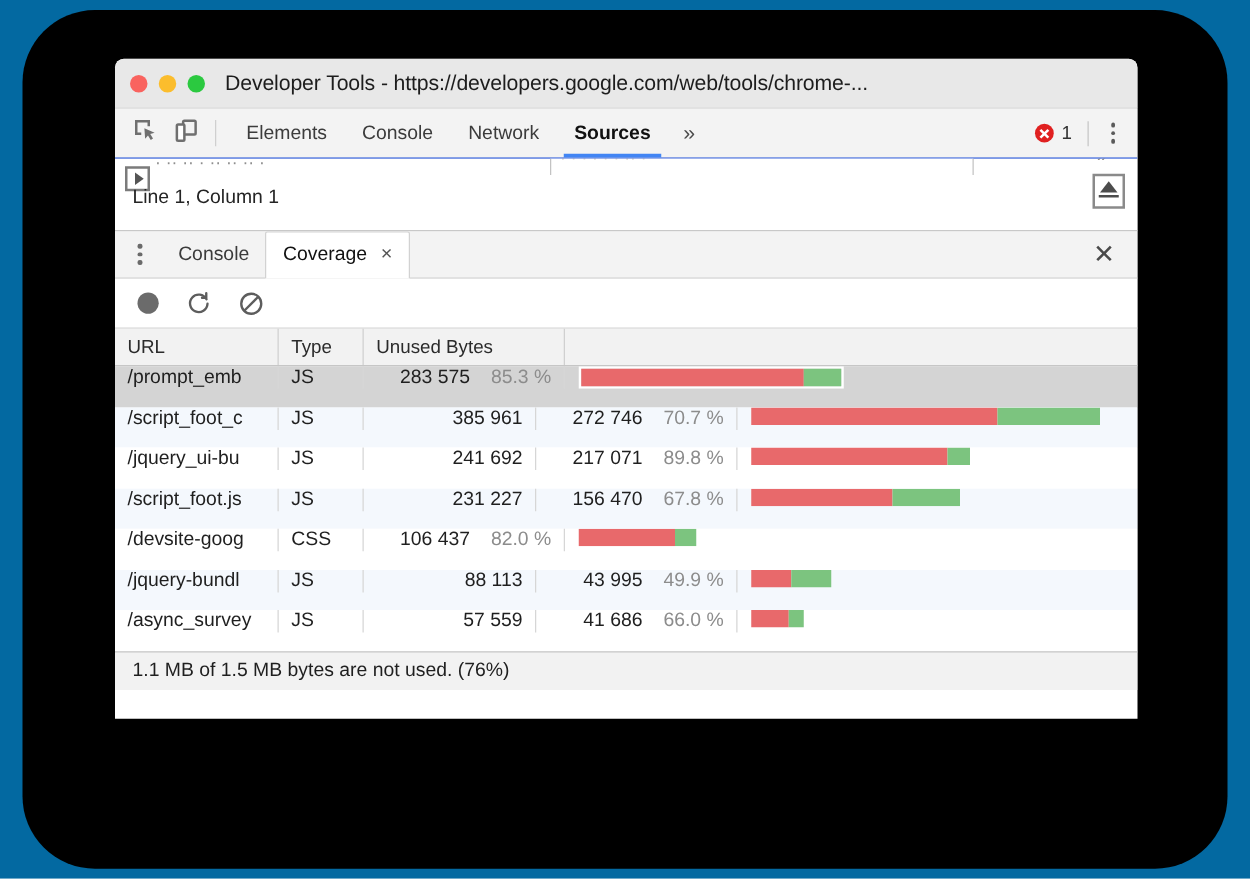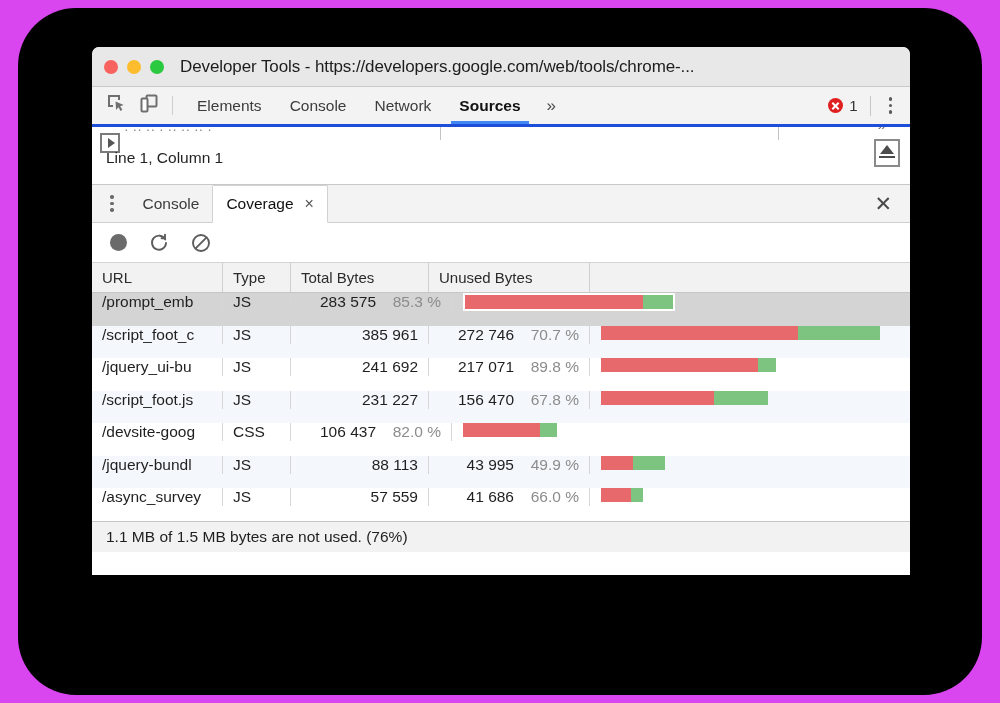--- a/index.html
+++ b/index.html
@@ -10,21 +10,21 @@
     width: 1000px;
     height: 703px;
     overflow: hidden;
     font-family: "Liberation Sans", sans-serif;
   }
 
   #stage {
     position: relative;
     width: 1000px;
     height: 703px;
-    background: #d946ef;
+    background: #0369a1;
   }
 
   
   #backdrop {
     position: absolute;
     left: 18px;
     top: 8px;
     width: 964px;
     height: 687px;
     background: #000000;
@@ -77,21 +77,21 @@
     white-space: nowrap;
     overflow: hidden;
     text-overflow: clip;
     letter-spacing: -.1px;
   }
 
   
   .tabbar {
     height: 40px;
     background: #f3f3f3;
-    border-bottom: 3px solid #1d4ed8;
+    border-bottom: 1px solid #1d4ed8;
     display: flex;
     align-items: stretch;
     box-sizing: border-box;
     text-align: center;
   }
   .tb-icons {
     display: flex;
     align-items: center;
     gap: 12px;
     padding: 0 12px 0 14px;
@@ -497,21 +497,20 @@
           <circle cx="10" cy="10" r="8" fill="none" stroke="#5d5d5d" stroke-width="1.9"></circle>
           <line x1="4.4" y1="15.6" x2="15.6" y2="4.4" stroke="#5d5d5d" stroke-width="1.9"></line>
         </svg>
       </span>
     </div>
 
     <div class="cov-table">
       <div class="cov-head">
         <div class="c-url">URL</div>
         <div class="c-type">Type</div>
-        <div class="c-total">Total Bytes</div>
         <div class="c-unused">Unused Bytes</div>
         <div class="c-bar"></div>
       </div>
       <div id="rows">
           <div class="cov-row selected">
             <div class="c-url">/prompt_emb</div>
             <div class="c-type">JS</div>
             <div class="c-unused">
               <span>283 575</span>
               <span class="pct">85.3 %</span>

